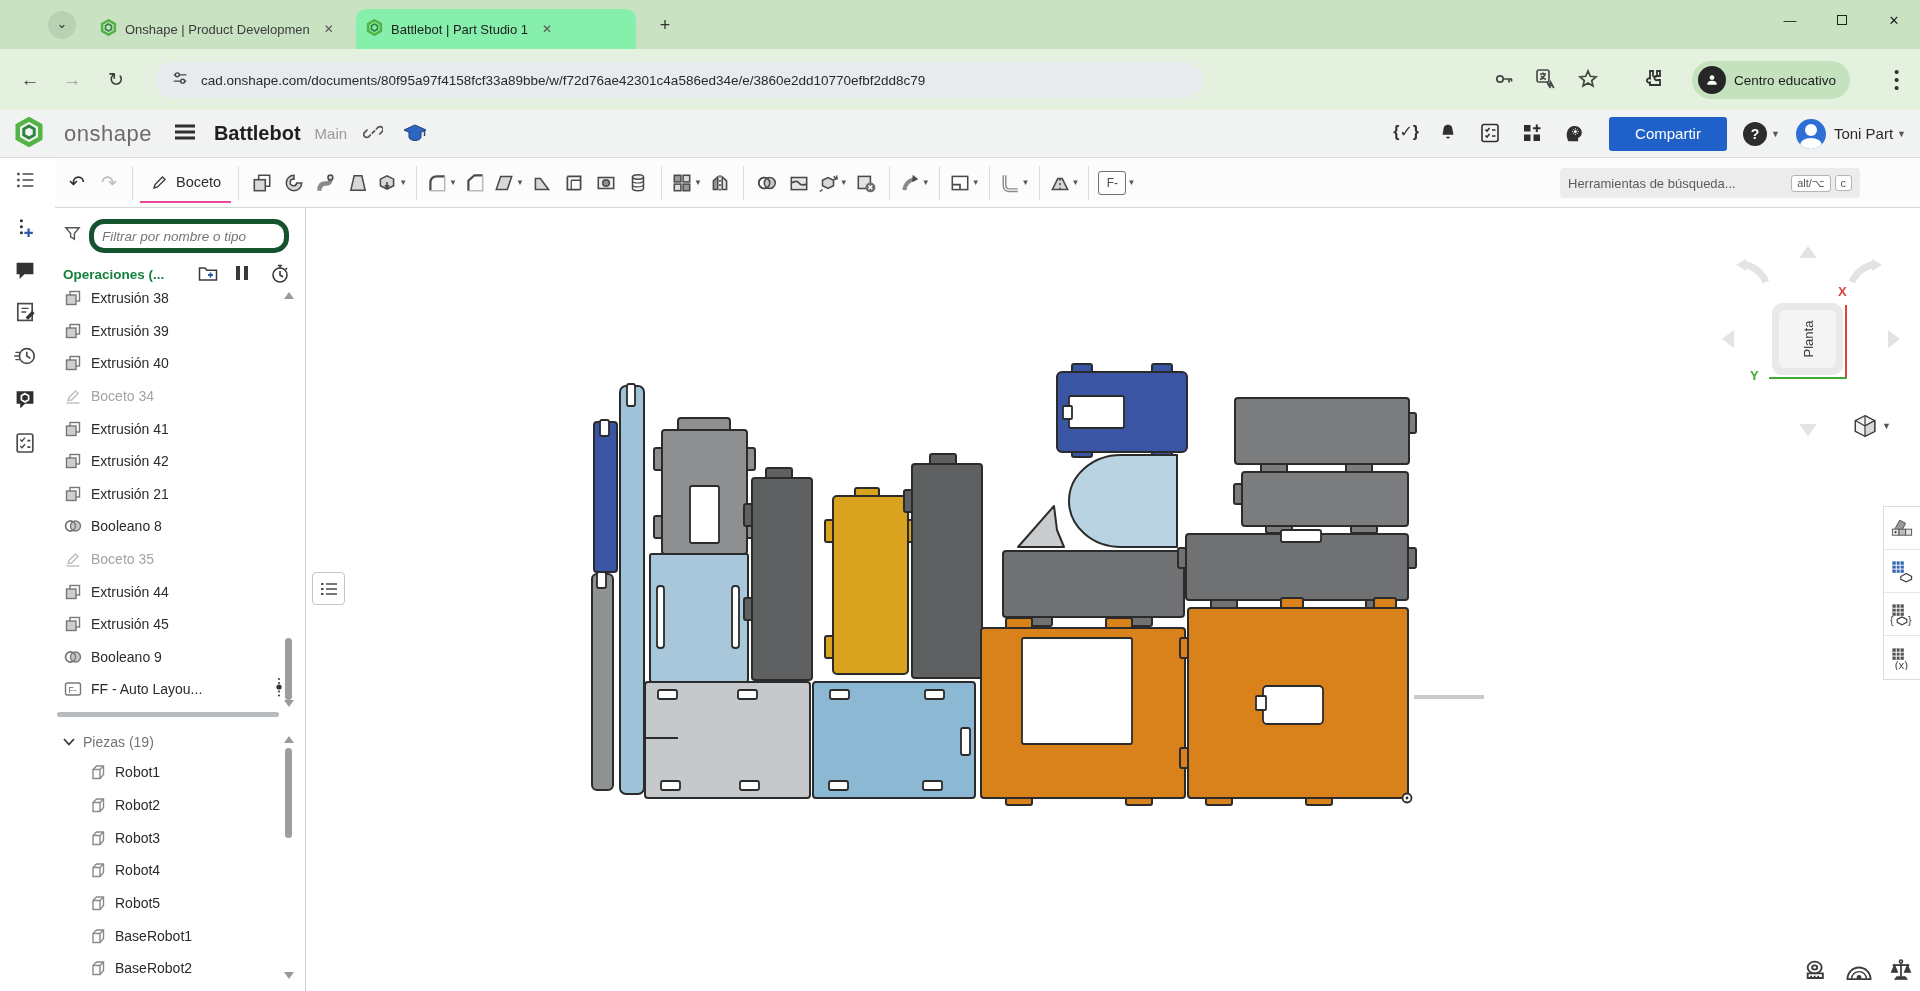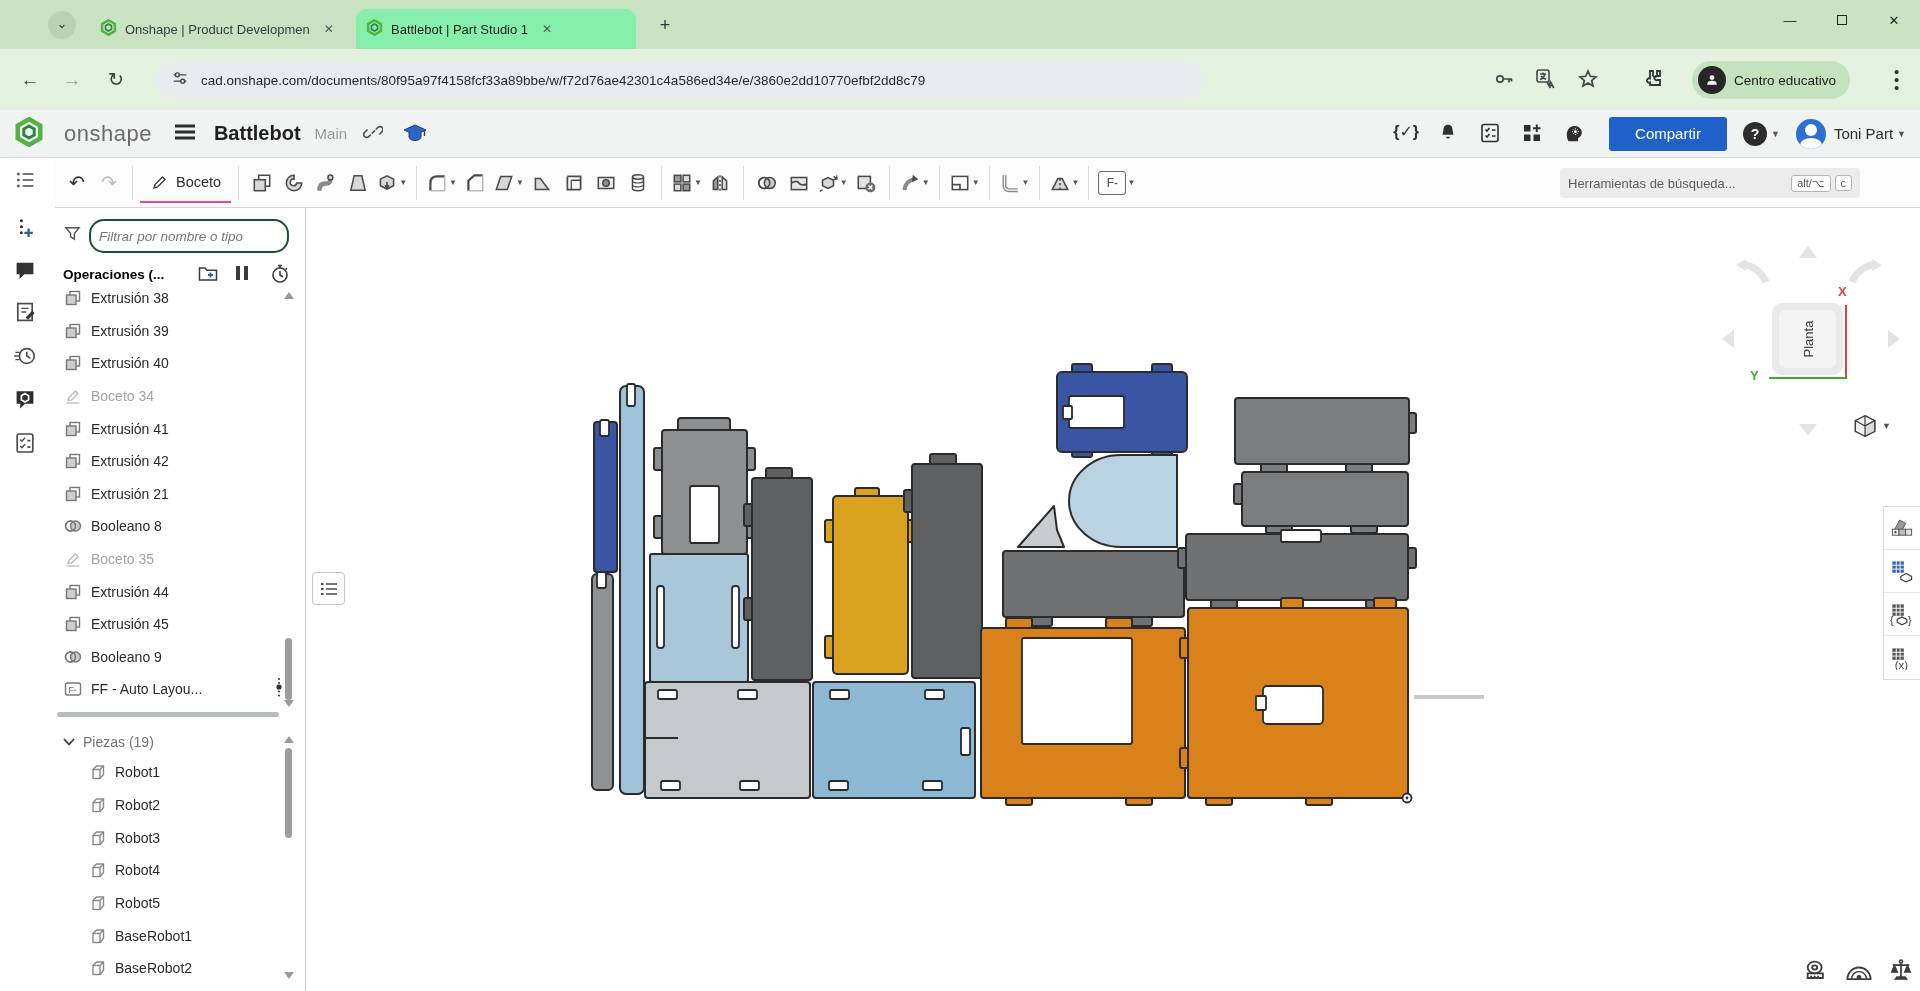--- a/index.html
+++ b/index.html
@@ -76,25 +76,25 @@
 
   
   .lstrip { position:absolute; left:0; top:158px; width:55px; height:833px; background:#fff; }
   .stripbtn { position:absolute; left:13px; width:30px; height:30px; }
 
   
   .fpanel { position:absolute; left:55px; top:208px; width:251px; height:783px; background:#fff;
             border-right:1px solid #d0d0d0; overflow:hidden; }
   .filterrow { position:absolute; left:0; top:8px; width:100%; height:40px; }
   .filterrow svg { position:absolute; left:8px; top:8px; }
-  .filterinput { position:absolute; left:34px; top:3px; width:200px; height:34px; border:2px solid #14532d; border-radius:15px;
+  .filterinput { position:absolute; left:34px; top:3px; width:200px; height:34px; border:5px solid #14532d; border-radius:15px;
                  font-style:italic; font-size:13.5px; color:#555; padding:0 8px; outline:none;
                  font-family:"Liberation Sans",sans-serif; }
   .opshdr { position:absolute; left:8px; top:52px; height:28px; display:flex; align-items:center; }
-  .opstitle { font-size:13.5px; font-weight:bold; color:#000000; width:120px; white-space:nowrap; overflow:hidden; }
+  .opstitle { font-size:13.5px; font-weight:bold; color:#15803d; width:120px; white-space:nowrap; overflow:hidden; }
   .opsicon { margin-left:14px; width:22px; height:22px; }
   .flist { position:absolute; left:0; top:74px; width:242px; }
   .frow { height:32.6px; display:flex; align-items:center; padding-left:8px; }
   .frow .ficon { width:20px; height:20px; margin-right:8px; flex:none; }
   .frow .flabel { font-size:14px; color:#2b2b2b; white-space:nowrap; }
   .frow.dim .flabel { color:#a3a3a3; }
   .frow .handle { margin-left:auto; margin-right:14px; }
   .piecesec { position:absolute; left:8px; top:521px; height:26px; display:flex; align-items:center; }
   .piecesec .ptitle { font-size:14px; color:#737373; margin-left:8px; }
   .plist { position:absolute; left:0; top:548px; width:242px; }

